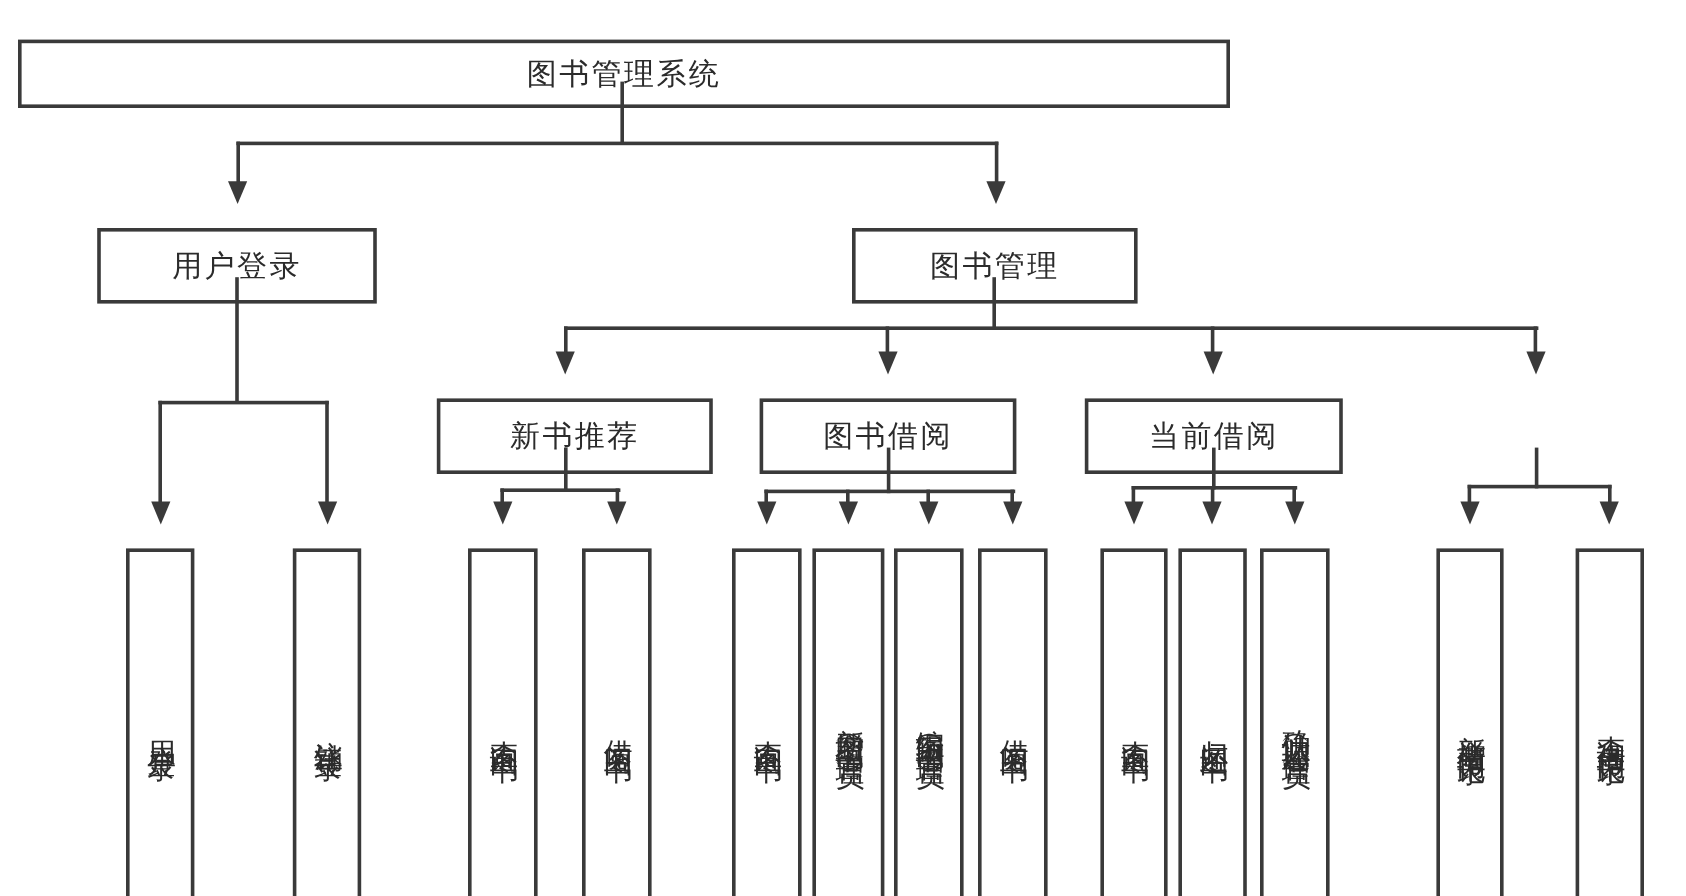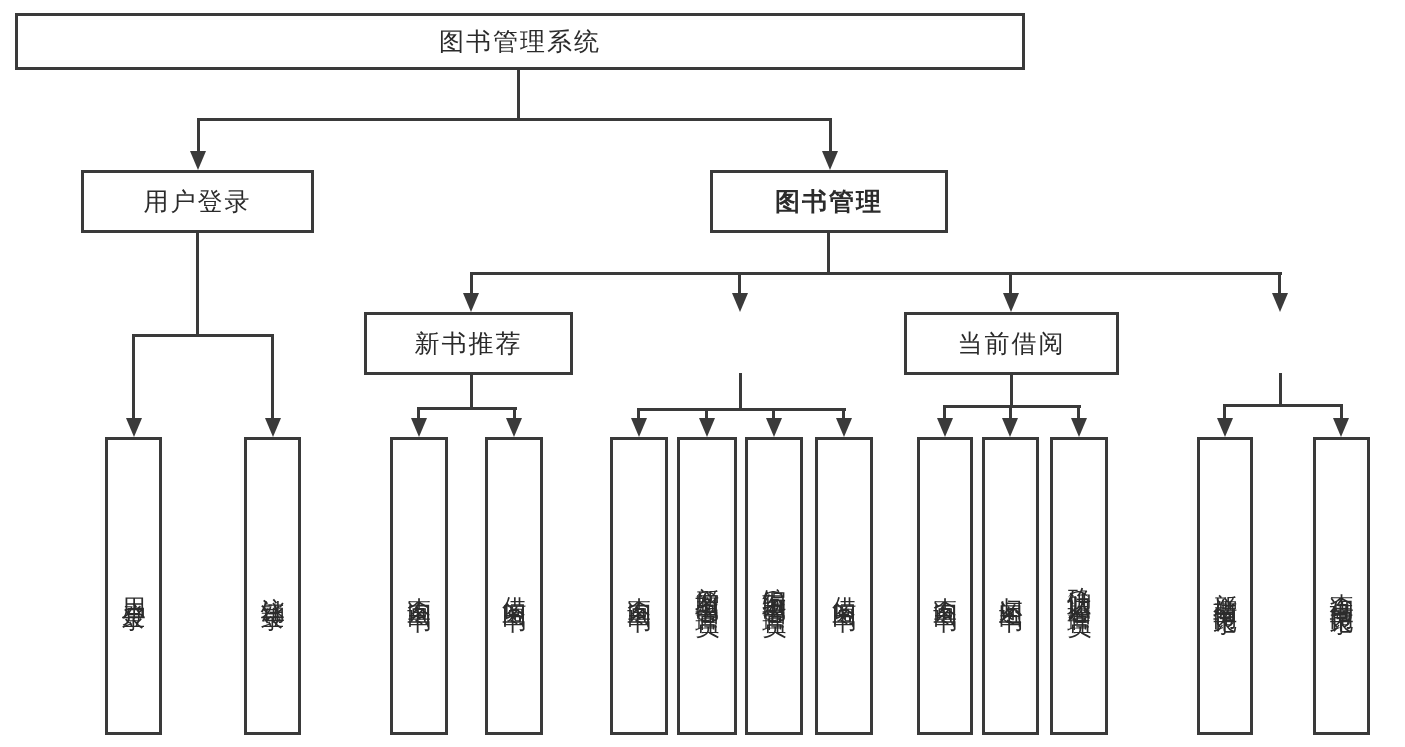--- a/index.html
+++ b/index.html
@@ -12,20 +12,21 @@
   html,body{background:var(--background);}
   body{font-family:"Liberation Sans","DejaVu Sans",sans-serif;color:var(--text);}
   .canvas{position:relative;width:1405px;height:747px;background:var(--background);overflow:hidden;}
 
   .box{
     position:absolute;
     background:#fff;
     border:3px solid var(--line);
     display:flex;align-items:center;justify-content:center;
     color:var(--text);
+    margin-top:20px;
   }
   .h-label{font-size:25px;letter-spacing:2px;white-space:nowrap;}
   .root-label{font-size:25px;letter-spacing:2px;}
   .v-box span{
     writing-mode:vertical-rl;
     text-orientation:mixed;
     font-size:24px;
     letter-spacing:4px;
     line-height:1.1;
     white-space:nowrap;
@@ -54,26 +55,29 @@
 
 <div class="canvas">
 
   <div class="box" style="left:15px;top:13px;width:1010px;height:57px;">
     <span class="root-label">图书管理系统</span>
   </div>
 
   <div class="box" style="left:81px;top:170px;width:233px;height:63px;">
     <span class="h-label">用户登录</span>
   </div>
-  <div class="box" style="left:710px;top:170px;width:238px;height:63px;font-weight:bold;">
+  <div class="box" style="left:710px;top:170px;width:238px;height:63px;">
     <span class="h-label">图书管理</span>
   </div>
 
-  <div class="box" style="left:364px;top:312px;width:209px;height:63px;">
+  <div class="box" style="left:364px;top:312px;width:230px;height:63px;">
     <span class="h-label">新书推荐</span>
+  </div>
+  <div class="box" style="left:633px;top:312px;width:214px;height:63px;">
+    <span class="h-label">图书借阅</span>
   </div>
   <div class="box" style="left:904px;top:312px;width:215px;height:63px;">
     <span class="h-label">当前借阅</span>
   </div>
 
   <div class="box v-box" style="left:105px;top:437px;width:57px;height:298px;">
     <span>用户登录</span>
   </div>
   <div class="box v-box" style="left:244px;top:437px;width:57px;height:298px;">
     <span>注销登录</span>

